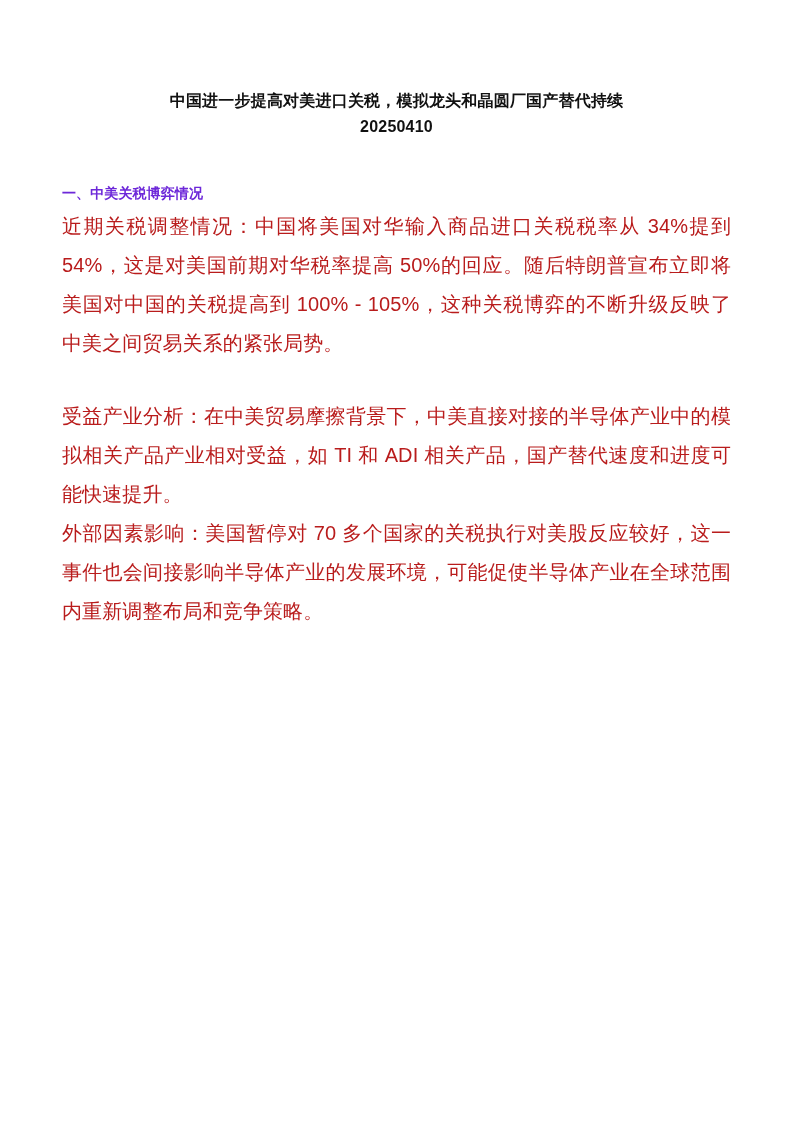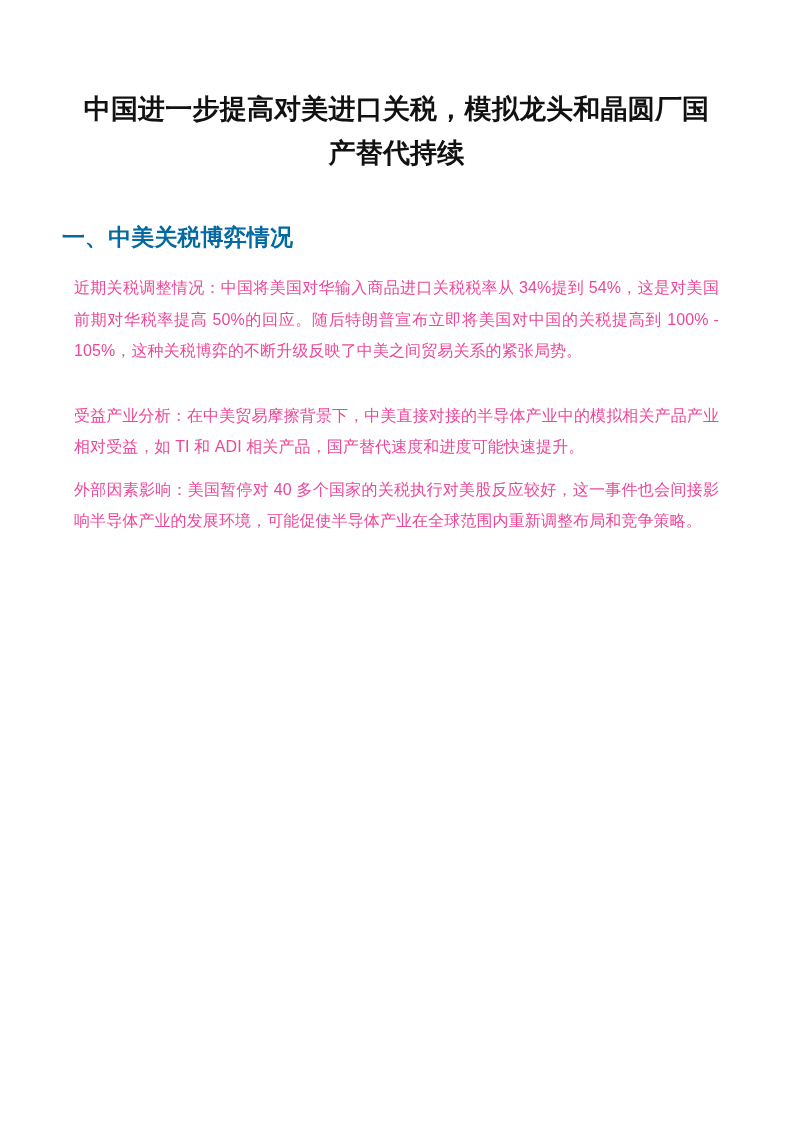--- a/index.html
+++ b/index.html
@@ -16,68 +16,69 @@
   }
   .page {
     position: relative;
     width: 793px;
     height: 1122px;
     box-sizing: border-box;
     padding: 88px 62px 40px 62px;
     background: #ffffff;
   }
   .doc-title {
-    font-size: 27px;
+    font-size: 16px;
     font-weight: bold;
     line-height: 1.62;
     text-align: center;
     letter-spacing: 0.2px;
     margin: 0 10px 0 10px;
     color: #111111;
   }
   .title-line {
     display: block;
   }
   .section {
     margin-top: 34px;
   }
   .section:first-of-type {
     margin-top: 40px;
   }
   .heading {
-    font-size: 23px;
+    font-size: 14px;
     font-weight: bold;
     line-height: 1.95;
     margin: 0;
-    color: #0369a1;
+    color: #6d28d9;
     letter-spacing: 0.1px;
   }
   .para {
-    font-size: 16px;
+    font-size: 20px;
     line-height: 1.95;
-    margin: 12px;
-    color: #ec4899;
+    margin: 0;
+    color: #b91c1c;
     text-align: justify;
     text-justify: inter-ideograph;
     letter-spacing: 0.1px;
   }
 </style>
 </head>
 <body>
 
 <div class="page">
 
   <h1 class="doc-title">
     <span class="title-line">中国进一步提高对美进口关税，模拟龙头和晶圆厂国产替代持续</span>
+    <span class="title-line">20250410</span>
   </h1>
 
   <div class="section">
     <h2 class="heading">一、中美关税博弈情况</h2>
     <p class="para">近期关税调整情况：中国将美国对华输入商品进口关税税率从 34%提到 54%，这是对美国前期对华税率提高 50%的回应。随后特朗普宣布立即将美国对中国的关税提高到 100% - 105%，这种关税博弈的不断升级反映了中美之间贸易关系的紧张局势。</p>
   </div>
 
   <div class="section">
     <p class="para">受益产业分析：在中美贸易摩擦背景下，中美直接对接的半导体产业中的模拟相关产品产业相对受益，如 TI 和 ADI 相关产品，国产替代速度和进度可能快速提升。</p>
-    <p class="para">外部因素影响：美国暂停对 40 多个国家的关税执行对美股反应较好，这一事件也会间接影响半导体产业的发展环境，可能促使半导体产业在全球范围内重新调整布局和竞争策略。</p>
+    <p class="para">外部因素影响：美国暂停对 70 多个国家的关税执行对美股反应较好，这一事件也会间接影响半导体产业的发展环境，可能促使半导体产业在全球范围内重新调整布局和竞争策略。</p>
   </div>
 
 
 </div>
 
 </body></html>

